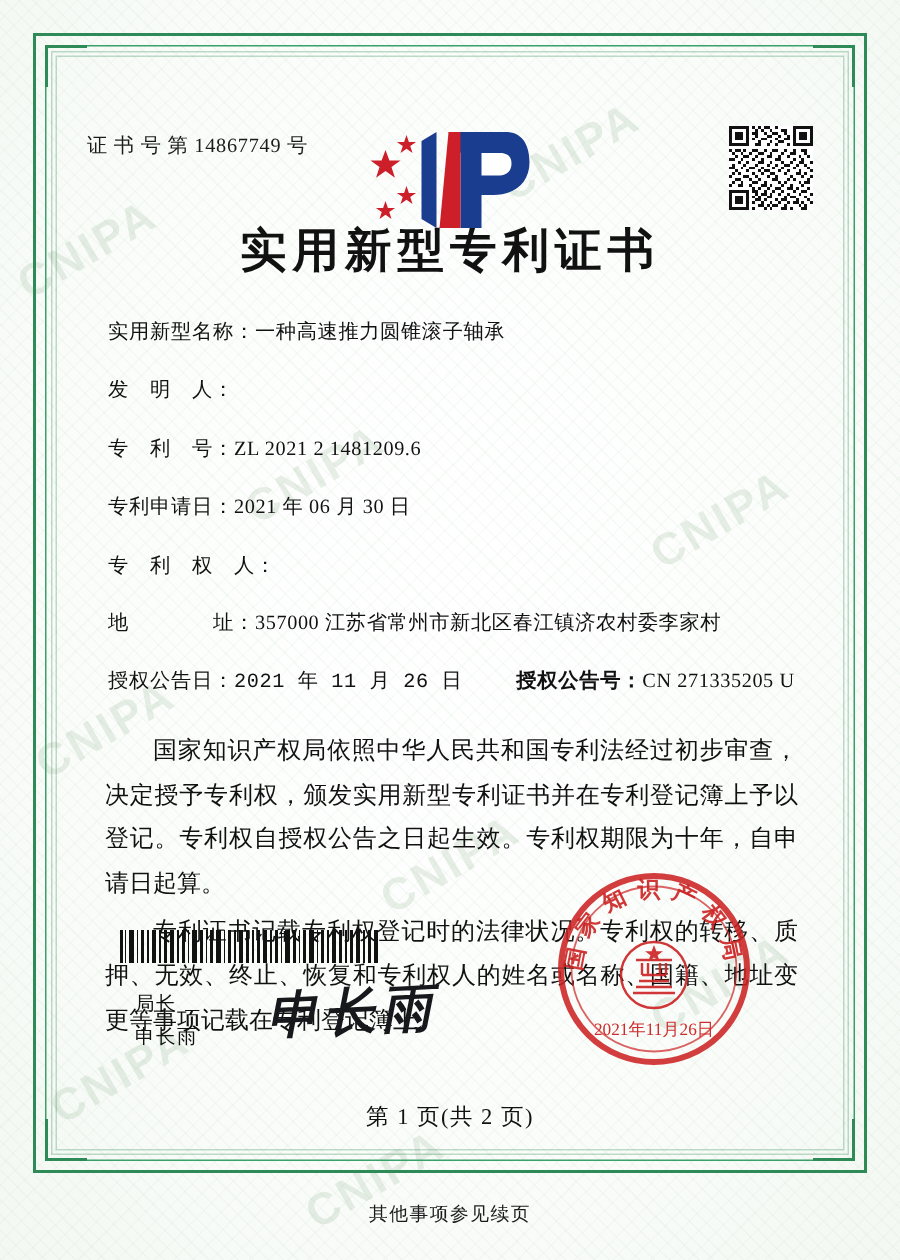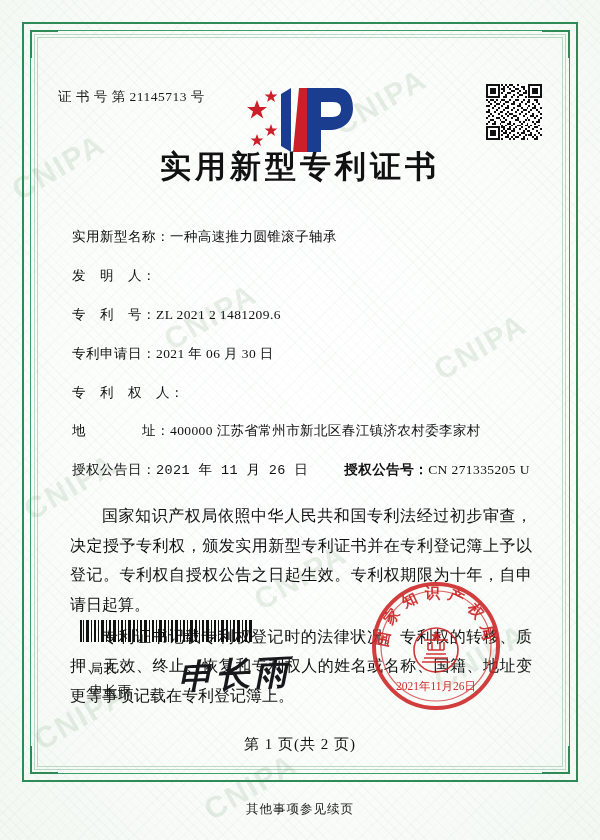--- a/index.html
+++ b/index.html
@@ -114,21 +114,21 @@
   .title {
     text-align: center;
     font-size: 31px;
     font-weight: bold;
     letter-spacing: 4px;
     color: #111;
     margin-top: 40px;
     font-family: Liberation Serif, serif;
   }
   .fields {
-    margin-top: 40px;
+    margin-top: 24px;
     padding: 0 12px 0 14px;
   }
   .field-row {
     display: flex;
     align-items: baseline;
     font-size: 13.5px;
     color: #111;
     margin-bottom: 20px;
     line-height: 1.4;
   }
@@ -469,21 +469,21 @@
           <rect x="8" y="28" width="1" height="1"></rect>
             <rect x="12" y="28" width="1" height="1"></rect>
           <rect x="14" y="28" width="1" height="1"></rect>
             <rect x="18" y="28" width="2" height="1"></rect>
           <rect x="21" y="28" width="1" height="1"></rect>
             <rect x="25" y="28" width="2" height="1"></rect>
         </g>
       </svg>
     </div>
 
-    <div class="cert-no">证 书 号 第 21145713 号</div>
+    <div class="cert-no">证 书 号 第 14867749 号</div>
 
     <div class="title">实用新型专利证书</div>
 
     <div class="fields">
       <div class="field-row">
         <span class="field-label">实用新型名称：</span>
         <span class="field-value">一种高速推力圆锥滚子轴承</span>
       </div>
       <div class="field-row">
         <span class="field-label">发　明　人：</span>
@@ -494,21 +494,21 @@
       </div>
       <div class="field-row">
         <span class="field-label">专利申请日：</span>
         <span class="field-value">2021 年 06 月 30 日</span>
       </div>
       <div class="field-row">
         <span class="field-label">专　利　权　人：</span>
       </div>
       <div class="field-row">
         <span class="field-label">地　　　　址：</span>
-        <span class="field-value">400000 江苏省常州市新北区春江镇济农村委李家村</span>
+        <span class="field-value">357000 江苏省常州市新北区春江镇济农村委李家村</span>
       </div>
       <div class="field-row two-col">
         <span class="field-label">授权公告日：</span>
         <span class="field-value" style="flex:0 0 auto;font-family:Liberation Mono, monospace;">2021 年 11 月 26 日</span>
         <span class="field-label2">授权公告号：</span>
         <span class="field-value2">CN 271335205 U</span>
       </div>
     </div>
 
     <div class="paragraphs">

